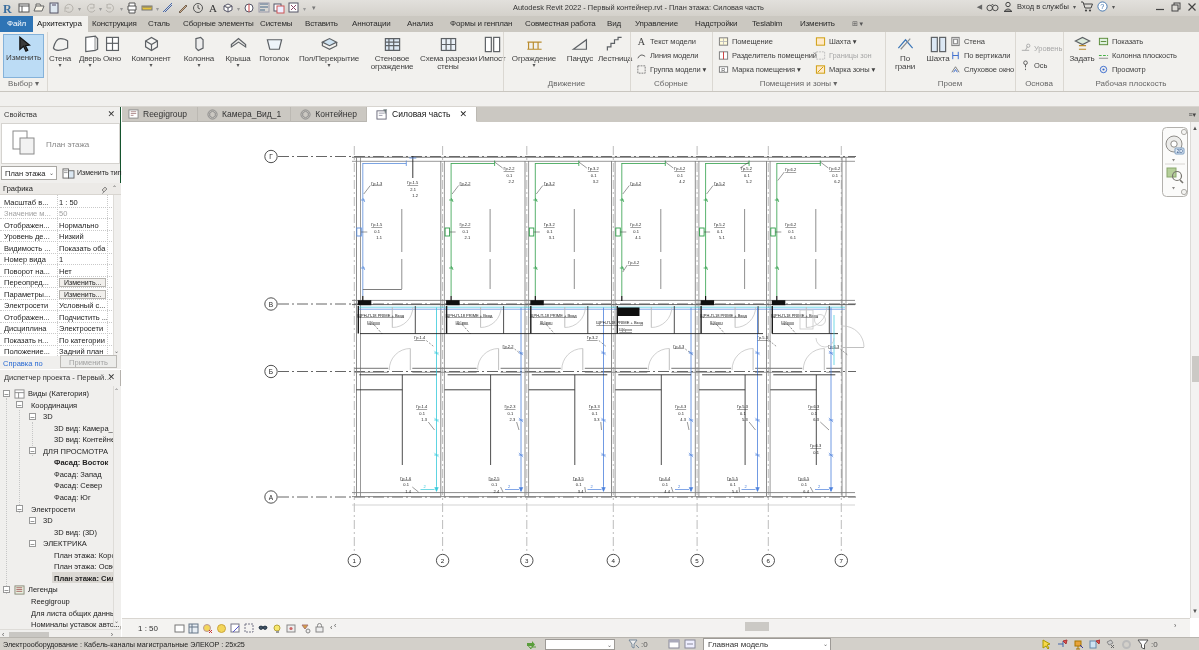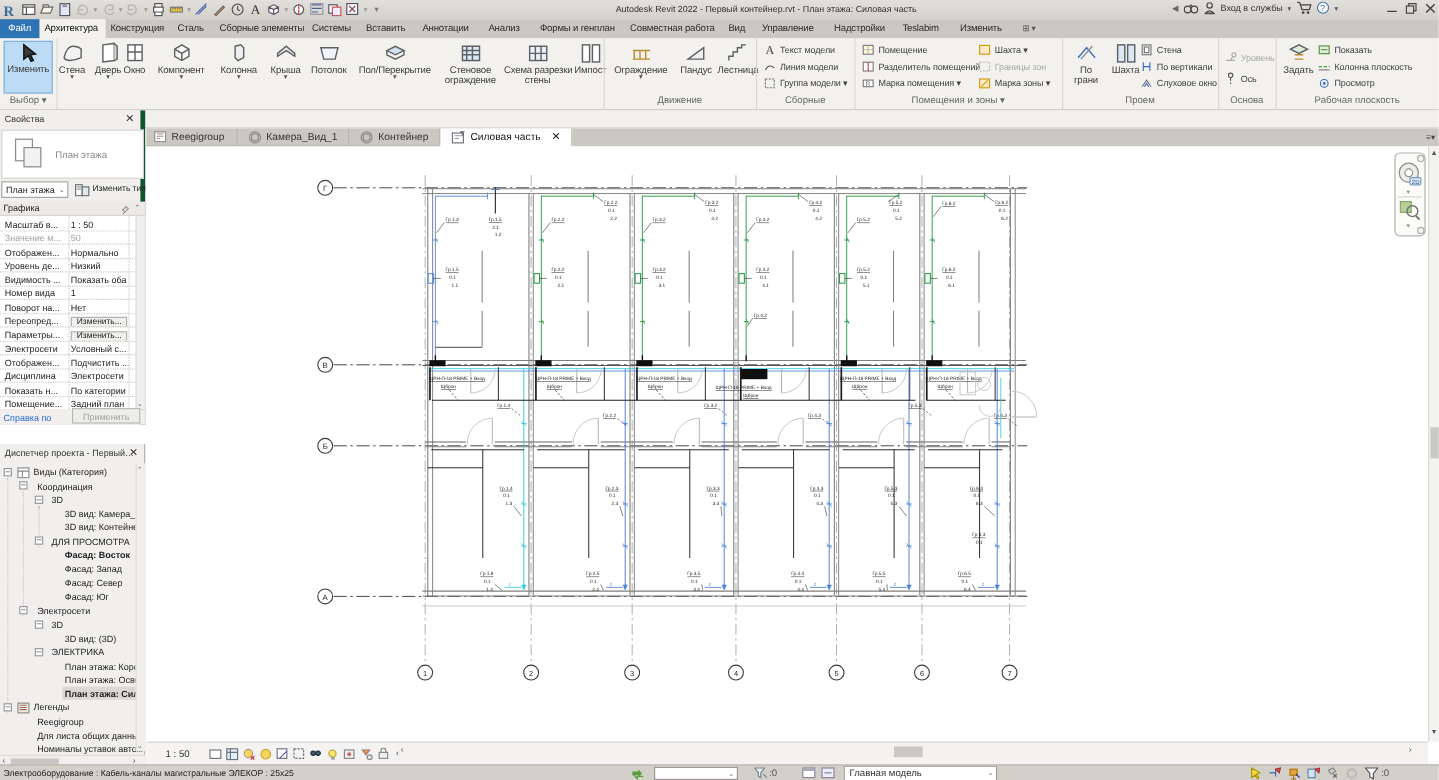--- a/index.html
+++ b/index.html
@@ -16,21 +16,21 @@
 .plab{position:absolute;top:47px;height:12px;font-size:8px;color:#666;text-align:center}
 .bb{position:absolute;top:2px;height:44px;text-align:center;line-height:1.05}
 .bb svg{display:block;margin:1px auto 1px}
 .bb .bl{font-size:8px;letter-spacing:-0.15px;white-space:nowrap}
 .bb .drop{font-size:6px;color:#555;line-height:4px}
 .sel{background:#bcdcf5;border:1px solid #84b2da}
 .sr{position:absolute;height:12px;display:flex;align-items:center;gap:3px;white-space:nowrap;font-size:7.5px;letter-spacing:-0.1px}
 .sr svg{flex:none}
 .gr{color:#a8a8a8}
 #gap{left:0;top:92px;width:1199px;height:15px;background:#f1f0ee;border-bottom:1px solid #d8d5d0}
-#props{left:0;top:92px;width:121px;height:262px;background:#f0efed;border-right:4px solid #14532d;font-size:7.5px;color:#222}
+#props{left:0;top:107px;width:121px;height:262px;background:#f0efed;border-right:1px solid #14532d;font-size:7.5px;color:#222}
 #pbrow{left:0;top:370px;width:121px;height:267px;background:#f0efed;border-right:1px solid #b5b2ad;font-size:7.5px;color:#222}
 .phead{height:15px;line-height:15px;padding-left:4px;color:#333;position:relative}
 .phx{position:absolute;right:5px;top:0;font-size:9px;color:#333}
 .trow{position:absolute;width:100%;white-space:nowrap;overflow:hidden}
 #vtabs{left:122px;top:107px;width:1077px;height:15px;background:#cbc8c2;display:flex;font-size:8.5px;color:#333}
 .vt{display:flex;align-items:center;gap:4px;padding:0 8px;border-right:1px solid #bcb9b3;border-bottom:1px solid #b8b6b1;height:15px}
 .vt.act{background:#fff;color:#111;border-bottom:1px solid #fff}
 #canvas{left:122px;top:122px;width:1068px;height:496px;background:#fff}
 #vscroll{left:1190px;top:122px;width:9px;height:496px;background:#f3f2f1;border-left:1px solid #dcdad7}
 #bstrip{left:122px;top:618px;width:1068px;height:19px;background:#f4f3f1;border-top:1px solid #d9d6d1}
@@ -494,21 +494,21 @@
     </div>
     <div class="trow" style="top:215px;height:11.5px;border-bottom:1px dotted #c9c9c9;color:#222">
       <span style="position:absolute;left:4px;top:2px">Дисциплина</span>
       <span style="position:absolute;left:59px;top:2px;color:#222">Электросети</span>
     </div>
     <div class="trow" style="top:227px;height:11.5px;border-bottom:1px dotted #c9c9c9;color:#222">
       <span style="position:absolute;left:4px;top:2px">Показать н...</span>
       <span style="position:absolute;left:59px;top:2px;color:#222">По категории</span>
     </div>
     <div class="trow" style="top:238px;height:11.5px;border-bottom:1px dotted #c9c9c9;color:#222">
-      <span style="position:absolute;left:4px;top:2px">Помещение...</span>
+      <span style="position:absolute;left:4px;top:2px">Положение...</span>
       <span style="position:absolute;left:59px;top:2px;color:#222">Задний план</span>
     </div>
     <div class="trow" style="top:250px;height:11.5px;border-bottom:1px dotted #c9c9c9;color:#222">
       <span style="position:absolute;left:4px;top:2px">Н...</span>
       <span style="position:absolute;left:59px;top:2px;color:#222"></span>
     </div>
     <div class="abs" style="left:57px;top:88px;width:1px;height:161px;border-left:1px dotted #c9c9c9"></div>
     <div class="abs" style="left:107px;top:88px;width:1px;height:161px;border-left:1px dotted #c9c9c9"></div>
     <div class="abs" style="left:113px;top:88px;width:8px;height:161px;background:#f0efed;border-left:1px solid #dedcd8"></div>
     <div class="abs" style="left:114px;top:240px;font-size:6px;color:#666">⌄</div>

